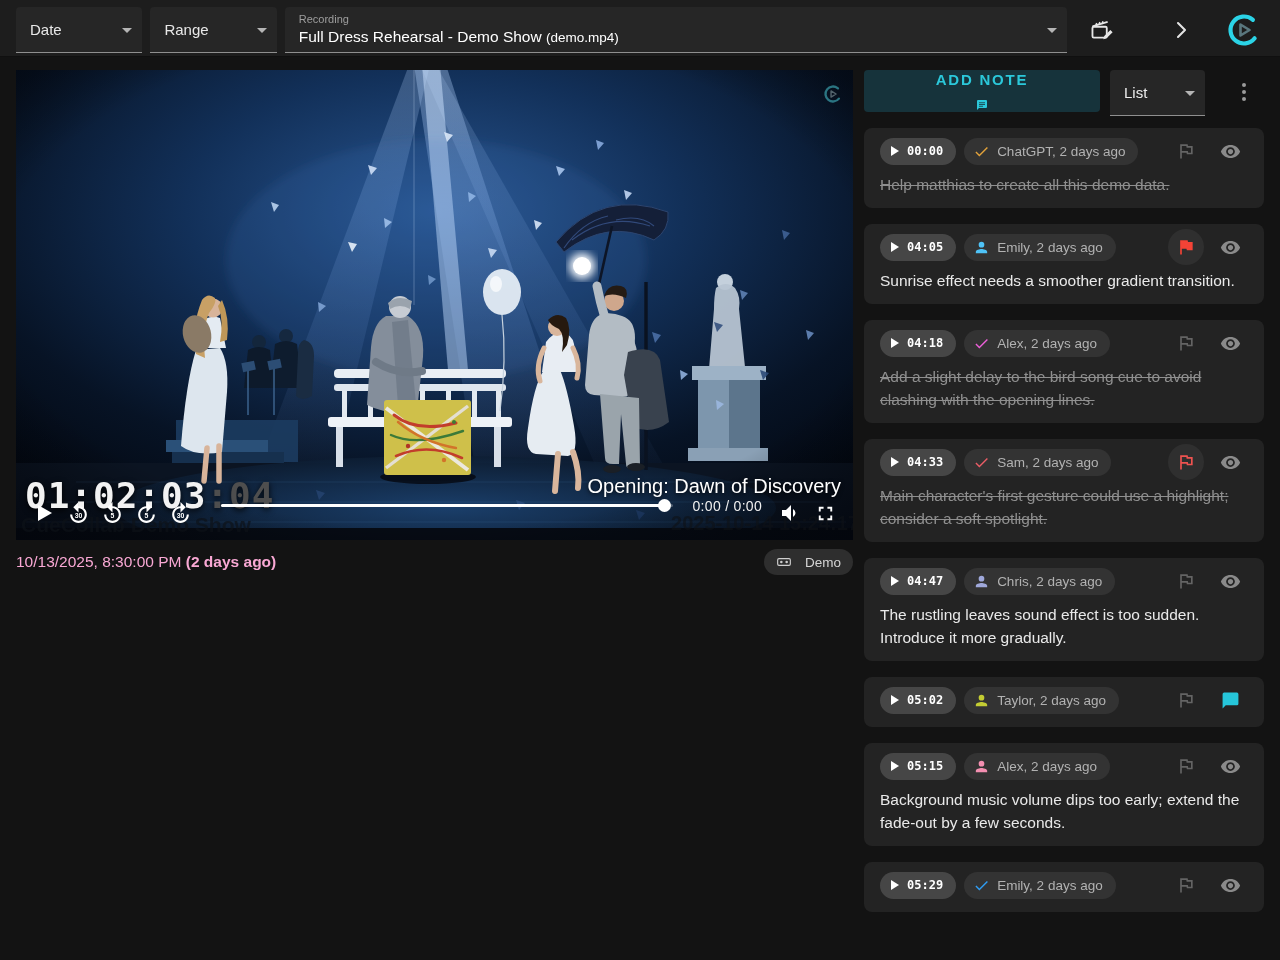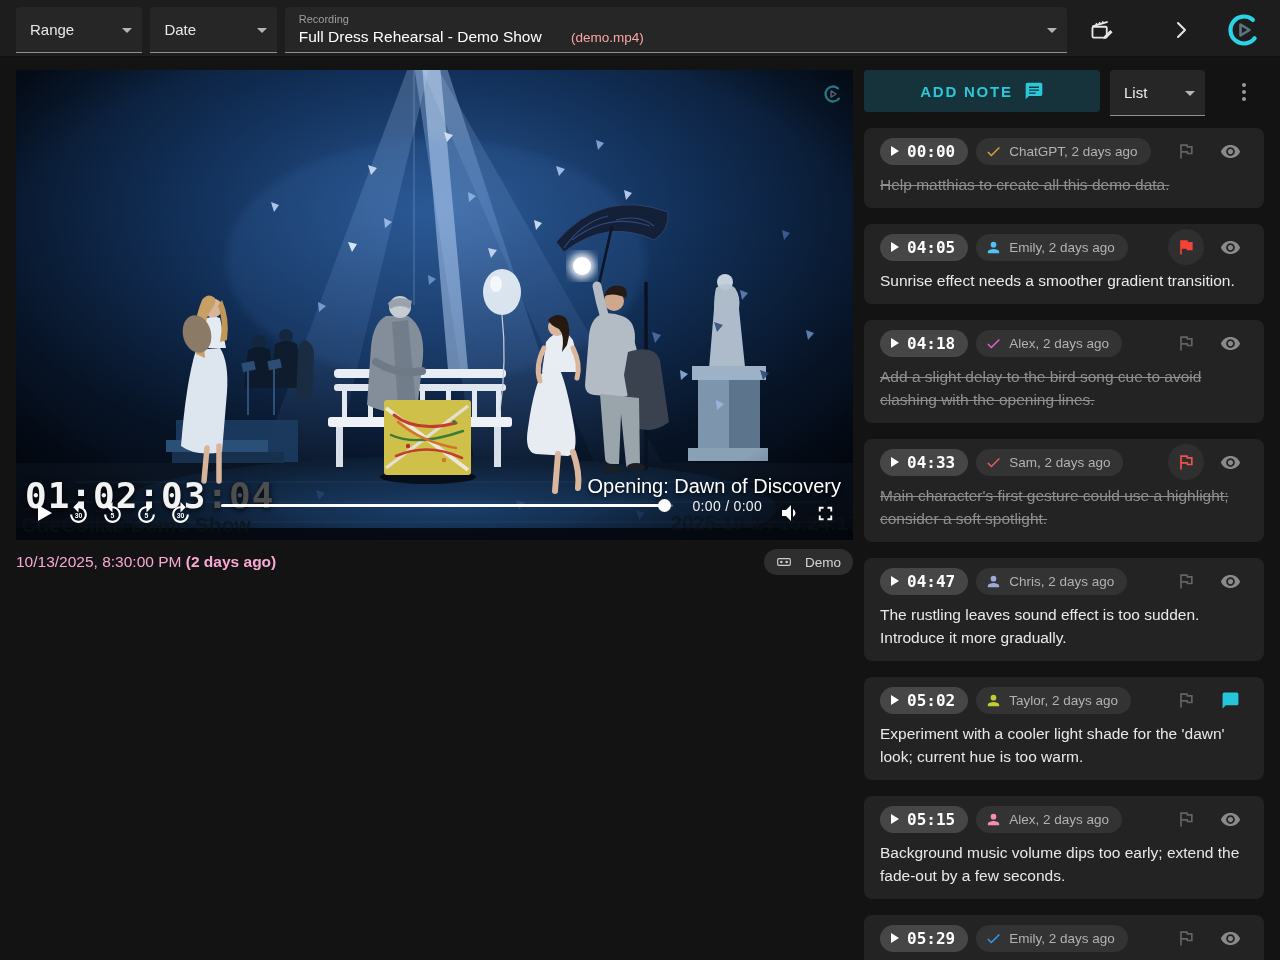--- a/index.html
+++ b/index.html
@@ -8,21 +8,21 @@
   
   .topbar{height:57px;background:#1d1d1d;display:flex;align-items:center;padding:4px 16px 0 16px;border-bottom:1px solid #101010;}
   .select{background:#262626;border-bottom:1px solid #8f8f8f;border-radius:4px 4px 0 0;height:46px;
     display:flex;align-items:center;padding:0 10px 0 14px;cursor:pointer;}
   .select .caret{width:0;height:0;border:5px solid transparent;border-top-color:#b5b5b5;margin-left:auto;transform:translateY(3px);}
   .select.sm{width:130px;margin-right:8px;font-size:15px;color:#e8e8e8;}
   .select.grow{flex:0 0 782px;}
   .sel-col{display:flex;flex-direction:column;justify-content:center;line-height:1.15;}
   .sel-label{font-size:11px;color:#9e9e9e;margin-bottom:2px;}
   .sel-line{font-size:15.5px;color:#fff;white-space:nowrap;}
-  .sel-line .file{color:#fca5a5;font-size:13.5px;margin-left:25px;}
+  .sel-line .file{color:#ffffff;font-size:13.5px;}
   .iconbtn{background:none;border:none;padding:0;width:40px;height:40px;display:flex;align-items:center;justify-content:center;cursor:pointer;border-radius:50%;}
   .tb-edit{margin-left:16px;}
   .tb-collapse{margin-left:40px;}
   .tb-logo{margin-left:26px;margin-right:2px;display:flex;align-items:center;}
   
   .main{display:flex;align-items:flex-start;padding:13px 16px 0 16px;gap:11px;}
   .video-col{flex:0 0 837px;}
   
   .video{position:relative;width:837px;height:470px;background:#000;overflow:hidden;}
   .video svg.scene{position:absolute;inset:0;display:block;}
@@ -42,46 +42,46 @@
   .timedisp{font-size:14px;color:#f0f0f0;letter-spacing:.3px;margin:0 10px 0 2px;white-space:nowrap;}
   .video-meta{width:837px;display:flex;align-items:center;justify-content:space-between;margin-top:9px;}
   .video-meta .when{font-size:15.5px;color:#f9a8d4;}
   .chip-demo{display:flex;align-items:center;gap:13px;background:#2e2e2e;border-radius:13px;height:26px;padding:0 12px;
     font-size:13.5px;color:#d5d5d5;}
   
   .notes-col{flex:1;min-width:0;}
   .notes-head{display:flex;align-items:stretch;gap:10px;margin-bottom:14px;height:44px;}
   .add-note{width:236px;height:42px;align-self:flex-start;background:#16333b;border:none;border-radius:4px;cursor:pointer;
     color:#2bc8da;font-family:inherit;font-size:15px;font-weight:bold;letter-spacing:1.8px;
-    display:flex;align-items:center;justify-content:center;gap:11px;}
+    display:flex;align-items:center;justify-content:center;gap:11px;flex-direction:column;}
   .select.view{width:95px;font-size:15px;color:#ececec;}
   .kebab{margin-left:auto;align-self:center;}
   .notes-list{display:flex;flex-direction:column;gap:16px;}
   .note-card{background:#232323;border-radius:8px;padding:8px 16px 12px 16px;}
   .note-head{display:flex;align-items:center;gap:8px;height:30px;}
   .time-chip{display:flex;align-items:center;gap:7px;background:#464646;border:none;border-radius:14px;height:27px;
-    padding:0 13px 0 10px;cursor:pointer;color:#fff;font-family:"DejaVu Sans Mono",monospace;font-size:16px;font-weight:bold;justify-content:space-between;}
+    padding:0 13px 0 10px;cursor:pointer;color:#fff;font-family:"DejaVu Sans Mono",monospace;font-size:12px;font-weight:bold;justify-content:space-between;}
   .author-chip{display:flex;align-items:center;gap:7px;background:#333;border-radius:14px;height:27px;padding:0 13px 0 9px;
     color:#b2b2b2;font-size:13.5px;white-space:nowrap;}
   .sp{flex:1;}
   .round-btn{background:none;border:none;width:36px;height:36px;border-radius:50%;display:flex;align-items:center;justify-content:center;cursor:pointer;padding:0;}
   .round-btn.ring{background:rgba(255,255,255,.055);}
   .note-text{margin:7px 0 0 0;font-size:15.5px;line-height:23px;color:#e9e9e9;}
   .note-text.completed{color:#8f8f8f;text-decoration:line-through;}
 </style>
 </head>
 <body>
 
 <header class="topbar">
   <div class="select sm">
-    <span>Range</span>
+    <span>Date</span>
     <span class="caret"></span>
   </div>
   <div class="select sm">
-    <span>Date</span>
+    <span>Range</span>
     <span class="caret"></span>
   </div>
   <div class="select grow">
     <div class="sel-col">
       <span class="sel-label">Recording</span>
       <span class="sel-line"><span>Full Dress Rehearsal - Demo Show</span>
         <span class="file">(demo.mp4)</span></span>
     </div>
     <span class="caret"></span>
   </div>
@@ -568,21 +568,20 @@
               </svg>
 
       </button>
 
       <button class="round-btn">
         <svg width="19" height="19" viewBox="0 0 24 24">
           <path d="M20 2H4a2 2 0 0 0-2 2v18l4-4h14a2 2 0 0 0 2-2V4a2 2 0 0 0-2-2z" fill="#26c6da"></path>
               </svg>
       </button>
     </div>
-    <p class="note-text">Experiment with a cooler light shade for the 'dawn' look; current hue is too warm.</p>
   </article>
         <article class="note-card">
     <div class="note-head">
       <button class="time-chip">
         <svg width="10" height="10" viewBox="0 0 10 10">
           <path d="M1 0l8 5-8 5z" fill="#fff"></path>
               </svg>
         <span>05:15</span>
       </button>
       <span class="author-chip">

